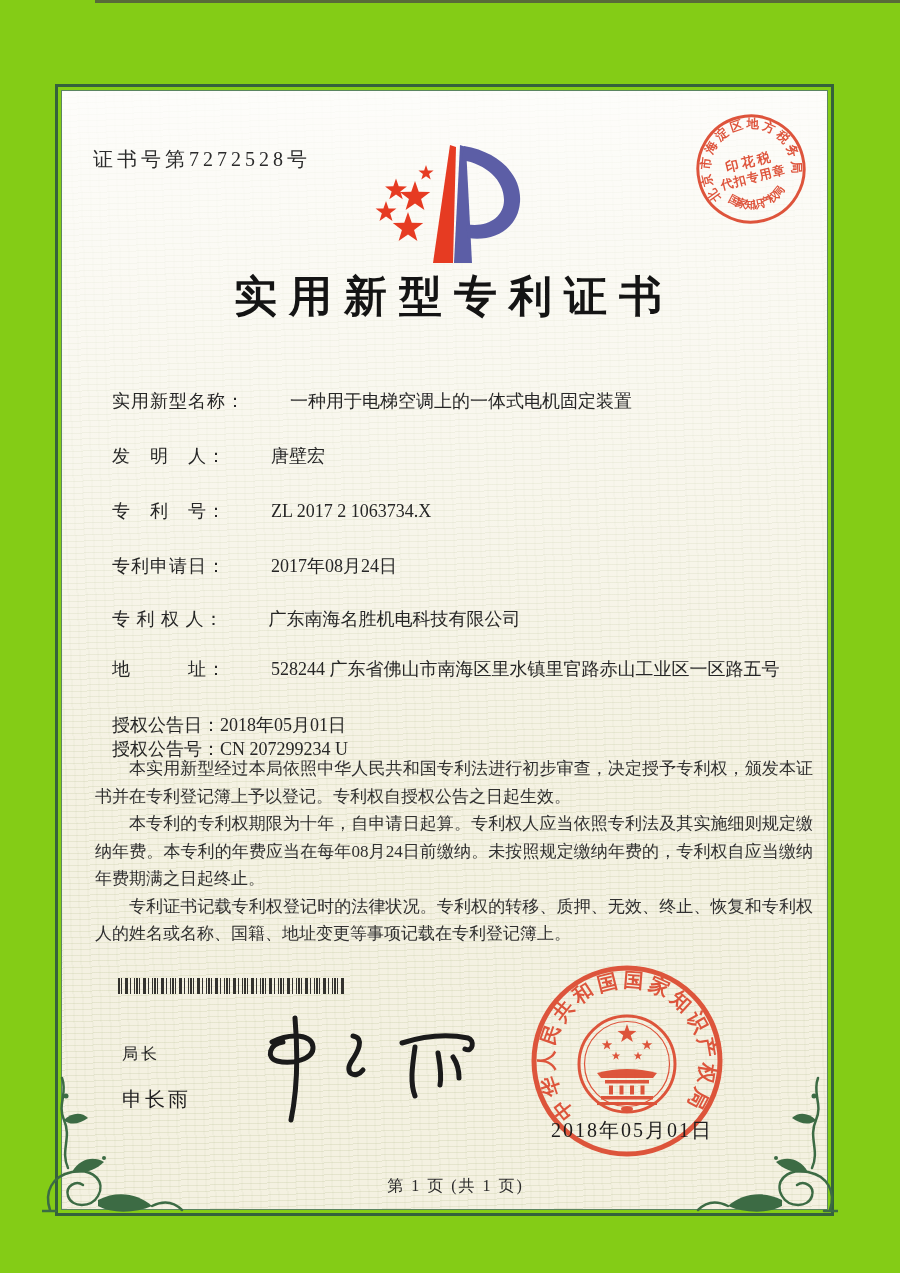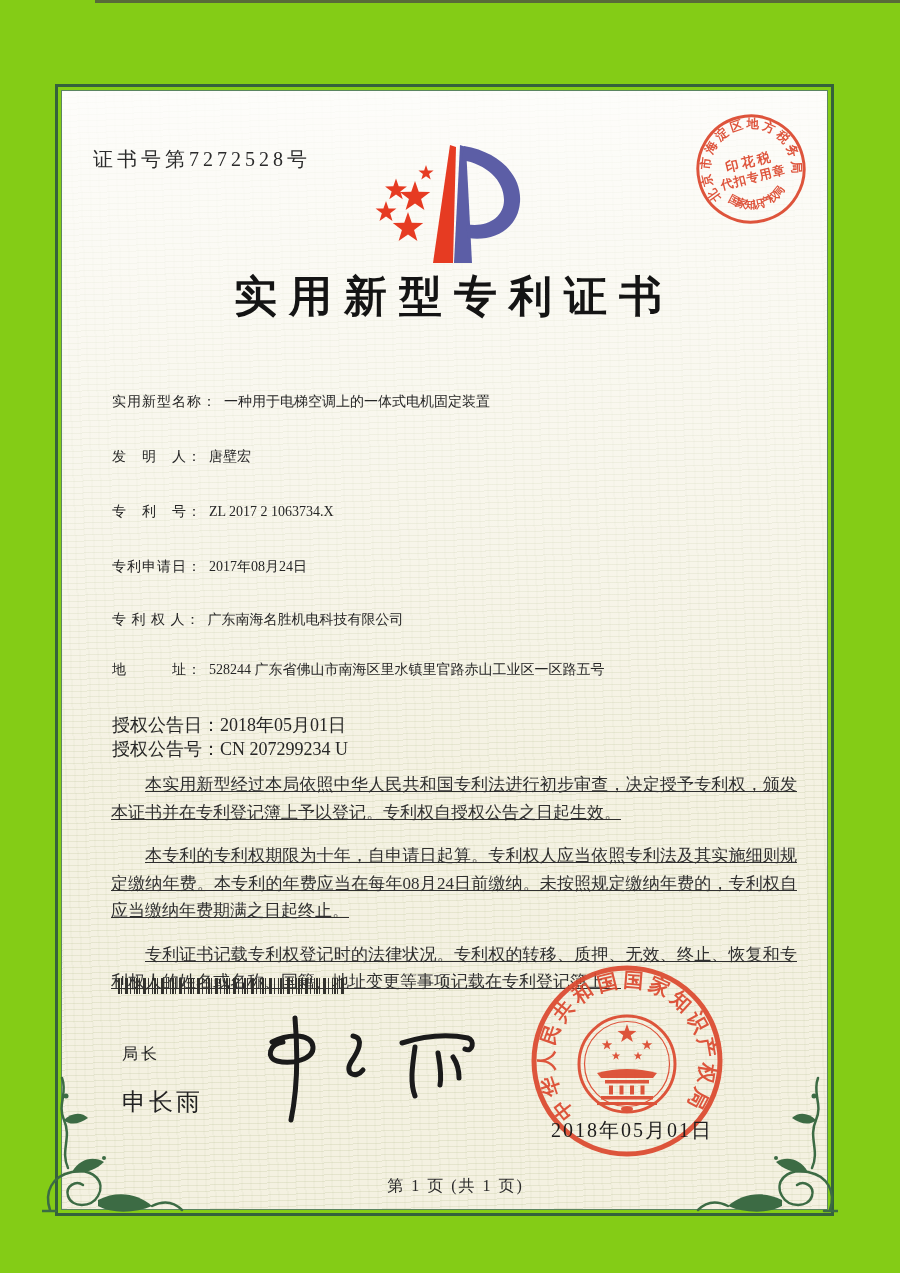--- a/index.html
+++ b/index.html
@@ -14,41 +14,41 @@
       linear-gradient(180deg, rgba(255,255,255,.85) 0%, rgba(255,255,255,.45) 28%, rgba(255,255,255,.05) 62%, rgba(255,255,255,0) 100%),
       repeating-linear-gradient(178deg, rgba(160,172,112,.18) 0px, rgba(160,172,112,.18) 1px, rgba(0,0,0,0) 1px, rgba(0,0,0,0) 6px),
       repeating-linear-gradient(88deg, rgba(150,165,110,.05) 0px, rgba(150,165,110,.05) 2px, rgba(0,0,0,0) 2px, rgba(0,0,0,0) 9px),
       #f4f1e1;}
 
   .abs{position:absolute;}
   .cert-no{left:93px;top:146px;font-size:20px;letter-spacing:4px;color:#2b2b2b;z-index:2;}
   .logo{left:368px;top:140px;z-index:2;}
   .title{left:0;right:0;top:268px;text-align:center;font-size:43px;font-weight:700;letter-spacing:12px;padding-left:8px;color:#141414;z-index:2;}
 
-  .field{left:112px;width:692px;display:flex;font-size:14px;line-height:27px;color:#262626;z-index:2;}
+  .field{left:112px;width:692px;display:flex;font-size:18px;line-height:27px;color:#262626;z-index:2;gap:38px;}
   .field-label{white-space:pre;flex:none;letter-spacing:1px;}
   .field-value{margin-left:7px;flex:1;}
   .f0{top:388px;} .f1{top:443px;} .f2{top:498px;} .f3{top:553px;justify-content:space-between;} .f4{top:606px;} .f5{top:656px;}
 
   .grant-row{left:112px;top:713px;width:682px;display:flex;justify-content:space-between;font-size:18px;z-index:2;flex-direction:column;}
   .grant-row .pair{white-space:pre;}
 
   .paragraphs{left:95px;top:755px;width:718px;font-size:17px;line-height:27.5px;text-align:justify;color:#303030;z-index:2;}
-  .paragraphs p{margin:16px;text-indent:2em;text-decoration:underline;}
+  .paragraphs p{margin:0;text-indent:2em;}
 
   .barcode{left:118px;top:978px;width:226px;height:16px;z-index:2;
     background:repeating-linear-gradient(90deg,
       #33322e 0 2px, rgba(0,0,0,0) 2px 3px,
       #33322e 3px 4px, rgba(0,0,0,0) 4px 7px,
       #33322e 7px 10px, rgba(0,0,0,0) 10px 12px,
       #33322e 12px 13px, rgba(0,0,0,0) 13px 16px,
       #33322e 16px 17px, rgba(0,0,0,0) 17px 18px);}
 
   .director-title{left:122px;top:1044px;font-size:16px;letter-spacing:3px;color:#222;z-index:2;}
-  .director-name{left:122px;top:1086px;font-size:24px;letter-spacing:3px;color:#222;z-index:2;}
+  .director-name{left:122px;top:1086px;font-size:20px;letter-spacing:3px;color:#222;z-index:2;}
   .signature{left:252px;top:1012px;z-index:4;}
 
   .seal-cnipa{left:527px;top:961px;z-index:3;opacity:.92;}
   .seal-tax{left:692px;top:110px;z-index:3;opacity:.93;}
   .issue-date{left:551px;top:1117px;font-size:20px;letter-spacing:2px;color:#1d1d1d;z-index:5;}
 
   .footer{left:0;right:0;top:1176px;text-align:center;font-size:16px;letter-spacing:2px;color:#2b2b2b;z-index:2;padding-left:11px;}
 
   .ornament-bl{left:42px;top:1072px;z-index:2;}
   .ornament-br{left:688px;top:1072px;z-index:2;transform:scaleX(-1);}

